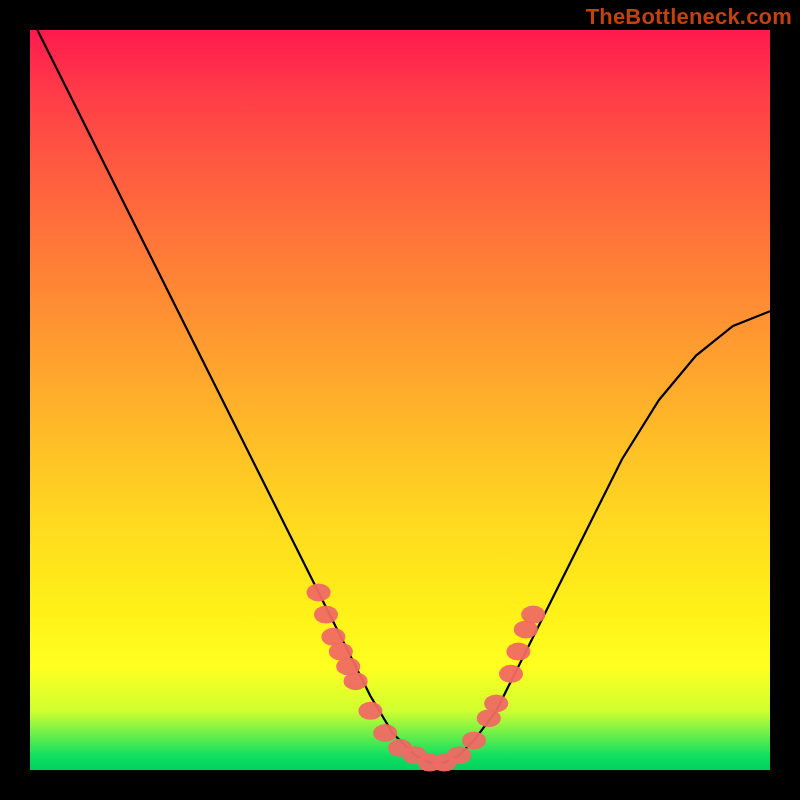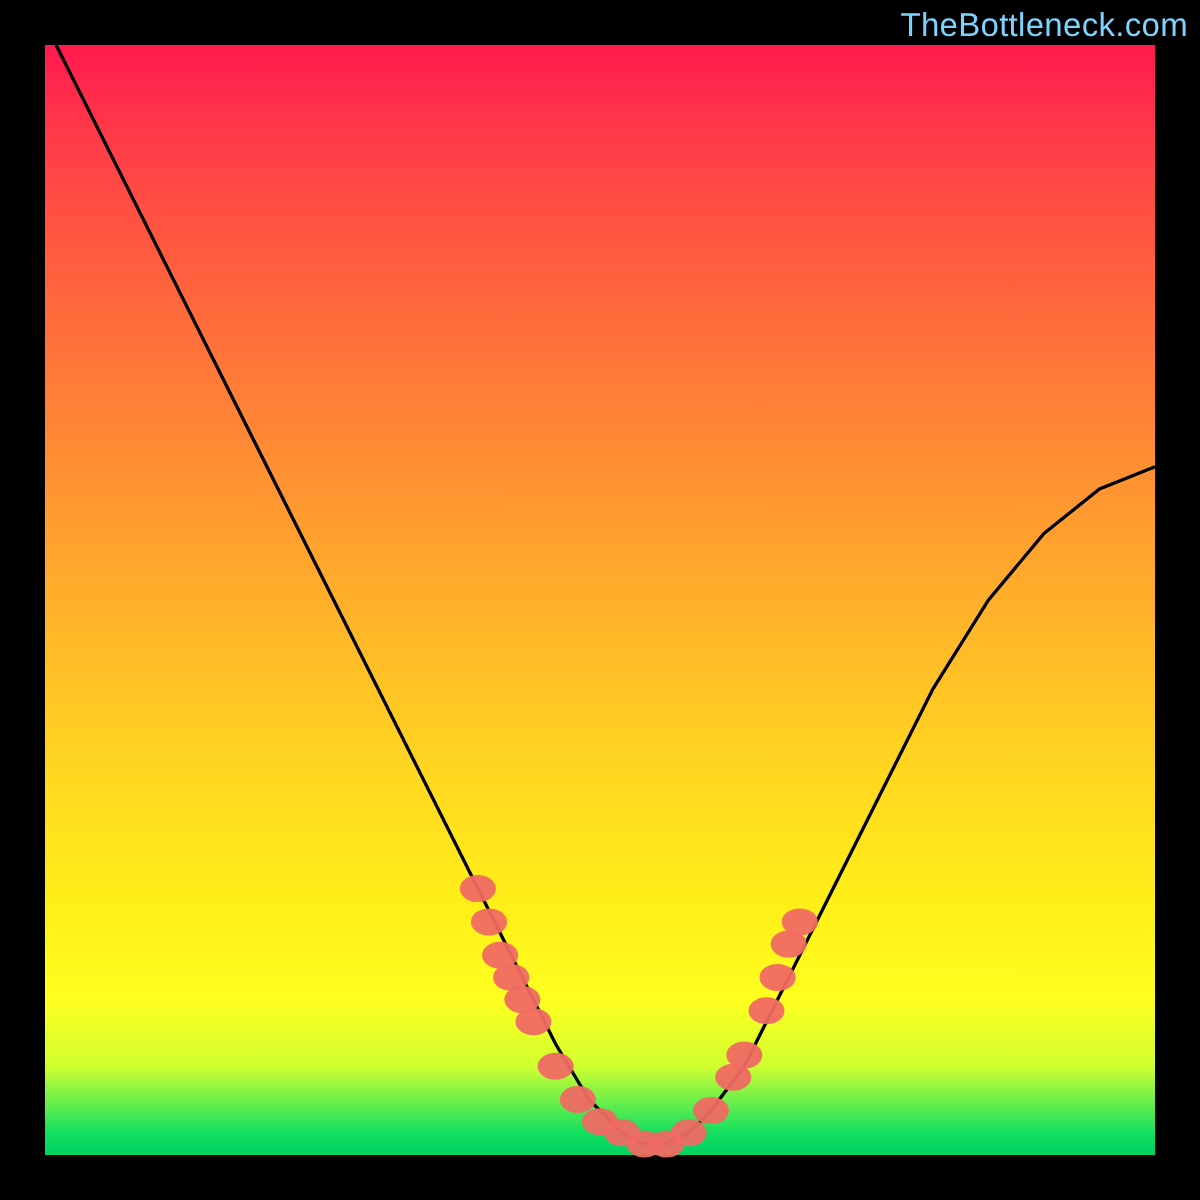--- a/index.html
+++ b/index.html
@@ -45,23 +45,23 @@
     top: 0;
     left: 0;
     width: 740px;
     height: 740px;
     overflow: visible;
   }
   .watermark {
     position: absolute;
     top: 4px;
     right: 8px;
-    color: #7dd3fc;
+    color: #c2410c;
     font-size: 22px;
-    font-weight: 400;
+    font-weight: 700;
     letter-spacing: 0.2px;
     user-select: none;
   }
 </style>
 </head>
 <body>
 
 <div class="frame">
 
   <div class="watermark">TheBottleneck.com</div>

